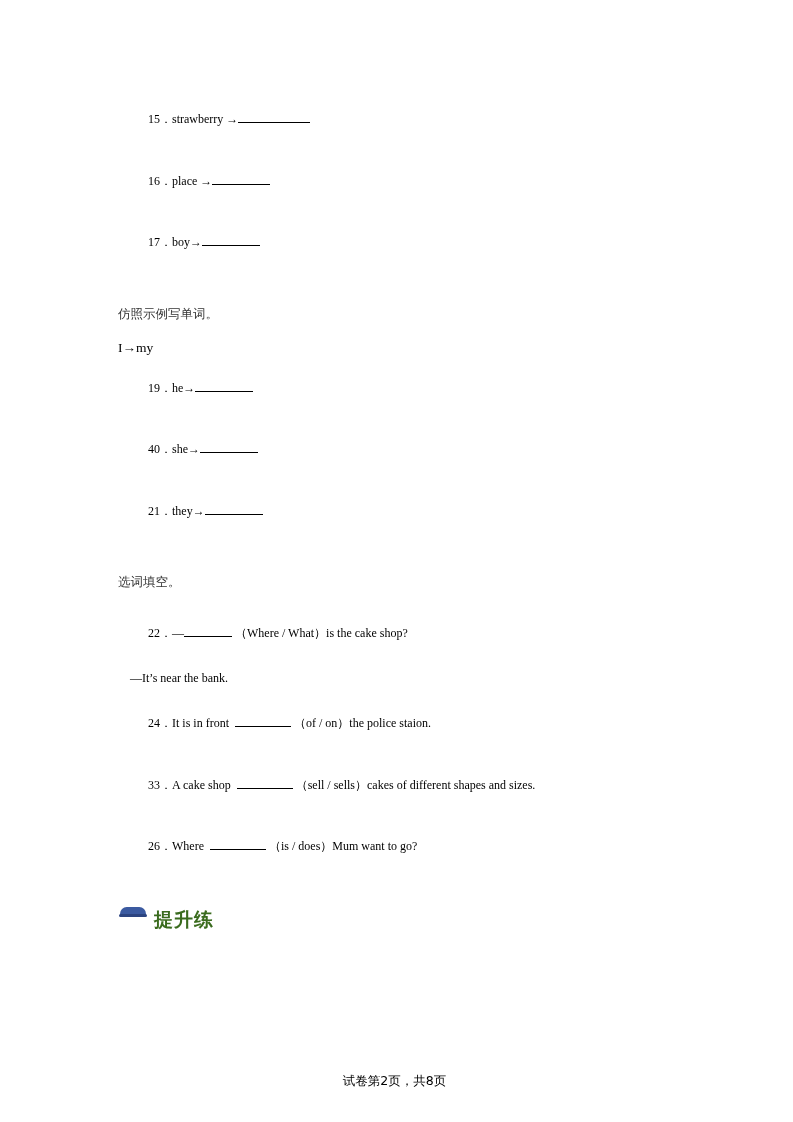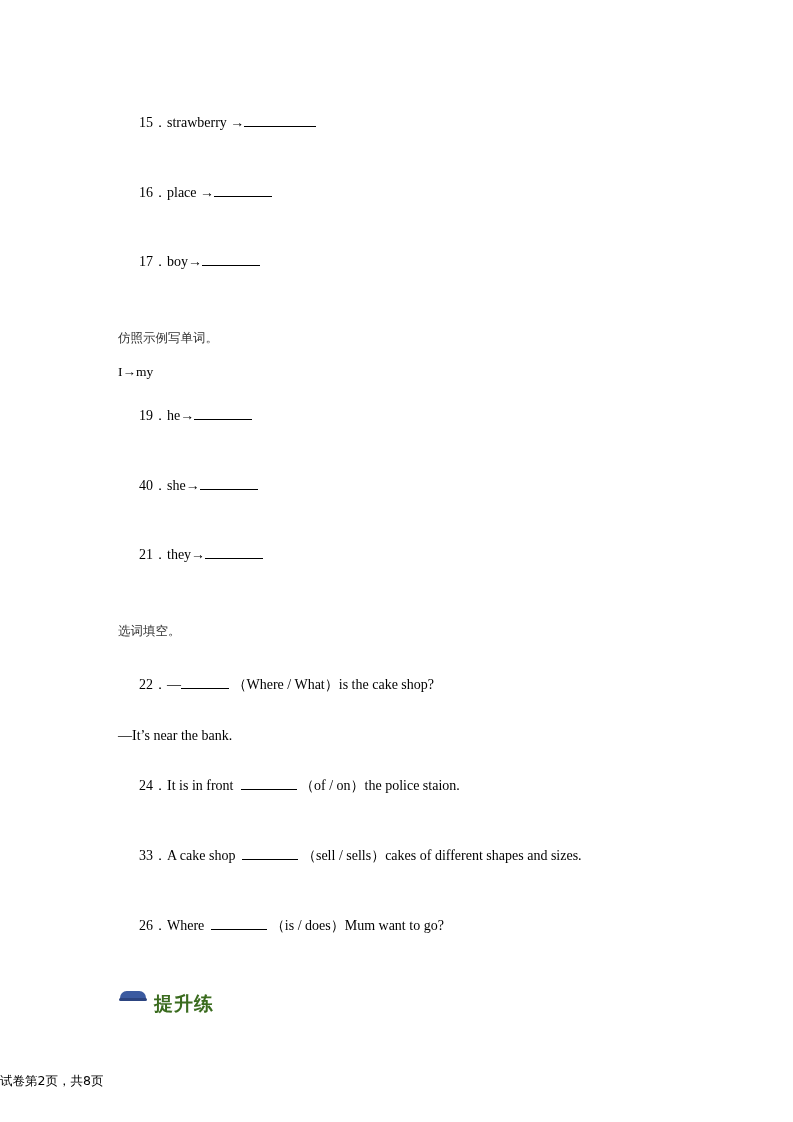--- a/index.html
+++ b/index.html
@@ -15,23 +15,23 @@
     position: relative;
   }
   .page {
     position: relative;
     width: 793px;
     height: 1122px;
     box-sizing: border-box;
     padding: 95px 118px 0 118px;
   }
   .q-line {
-    font-size: 14px;
+    font-size: 12px;
     line-height: 1.35;
-    margin: 0 0 17px 0;
+    margin: 0 0 17px 12px;
     white-space: pre-wrap;
   }
   .q-line.tight {
     margin-bottom: 13px;
   }
   .blank {
     border-bottom: 1px solid #000;
     display: inline-block;
   }
   .section-head {
@@ -77,20 +77,21 @@
     font-size: 19px;
     font-weight: bold;
     color: #3a6b1e;
     letter-spacing: 1px;
   }
   .footer {
     position: absolute;
     left: 0;
     right: 4px;
     bottom: 32px;
+    text-align: center;
     font-size: 12.5px;
     font-family: "DejaVu Sans", sans-serif;
     color: #000;
   }
 </style>
 </head>
 <body>
 
 <div class="page">
 

